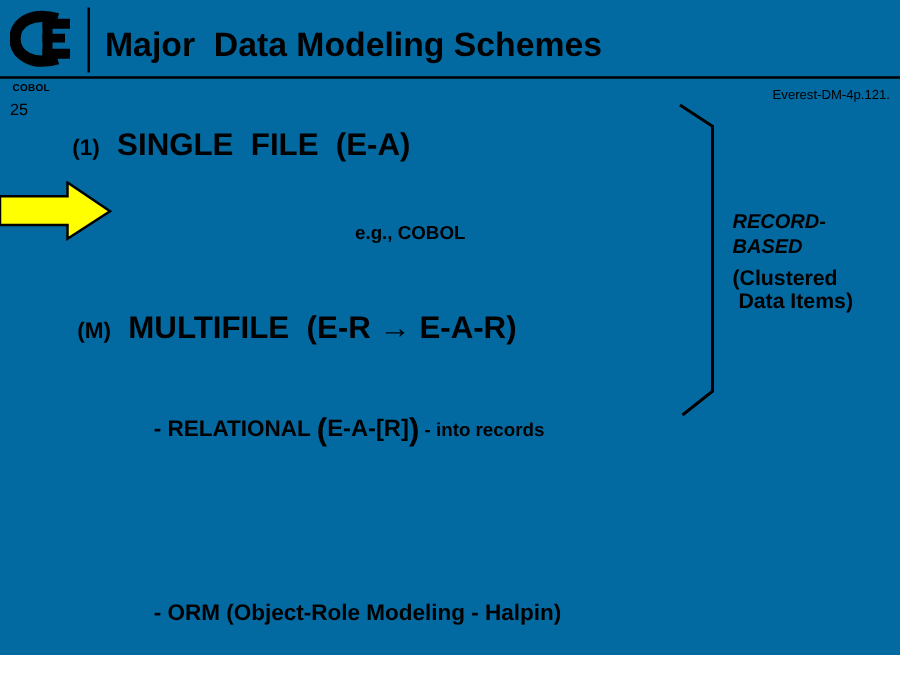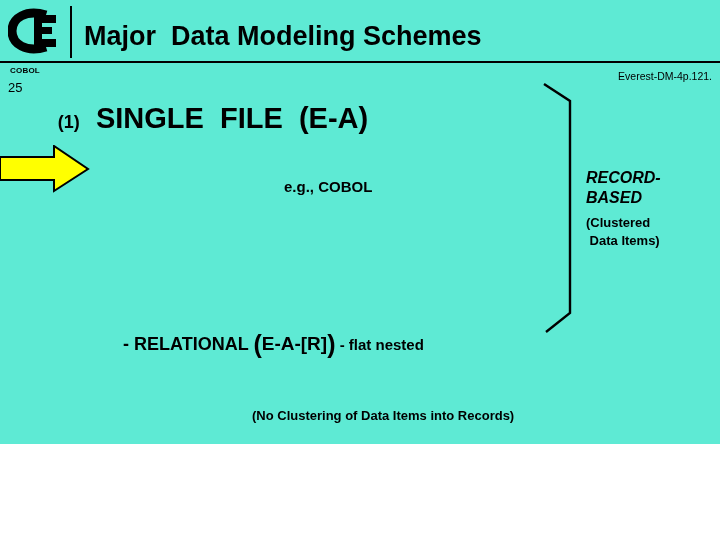--- a/index.html
+++ b/index.html
@@ -7,22 +7,22 @@
     padding: 0;
     background: #ffffff;
   }
   body {
     font-family: "Liberation Sans", sans-serif;
     color: #000000;
   }
   #slide {
     position: relative;
     width: 720px;
-    height: 444px;
-    background: #5eead4;
+    height: 524px;
+    background: #0369a1;
     overflow: hidden;
   }
 
   
   .logo-box {
     position: absolute;
     left: 8px;
     top: 6px;
     width: 62px;
     height: 52px;
@@ -78,21 +78,21 @@
   
   .heading {
     position: absolute;
     white-space: pre;
     font-weight: bold;
   }
   .heading .tag {
     font-size: 18px;
   }
   .heading .main {
-    font-size: 29px;
+    font-size: 25px;
   }
   .bullet {
     position: absolute;
     white-space: pre;
     font-weight: bold;
     font-size: 18px;
   }
   .bullet .small {
     font-size: 15px;
   }
@@ -116,21 +116,21 @@
     white-space: pre;
     font-weight: bold;
     font-style: italic;
     font-size: 16px;
     line-height: 19px;
   }
   .ann-sub {
     position: absolute;
     white-space: pre;
     font-weight: bold;
-    font-size: 13px;
+    font-size: 17px;
     line-height: 16px;
   }
 
   
   .arrow-shape {
     position: absolute;
     left: 0px;
     top: 145px;
   }
   .brace-shape {
@@ -177,29 +177,34 @@
   </div>
 
   <div class="heading" style="left:40px; top:84px;">
     <span class="tag">(1)</span><span class="main">  </span><span class="main">SINGLE  FILE  (E-A)</span>
   </div>
 
 
 
   <div class="note" style="left:284px; top:178px; font-size:15px;">e.g., COBOL</div>
 
+  <div class="heading" style="left:44px; top:230px;">
+    <span class="tag">(M)</span><span class="main">  </span><span class="main">MULTIFILE  (E-R → E-A-R)</span>
+  </div>
 
 
   <div class="bullet" style="left:103px; top:309px;">
-    <span>-</span><span> </span><span>RELATIONAL</span><span> </span><span class="bigparen">(</span><span class="midparen">E-A-[R]</span><span class="bigparen">)</span><span class="small"> - flat nested</span>
-  </div>
-
-
-  <div class="note" style="left:252px; top:408px;">(No Clustering of Data Items into Records)</div>
-
-
+    <span>-</span><span> </span><span>RELATIONAL</span><span> </span><span class="bigparen">(</span><span class="midparen">E-A-[R]</span><span class="bigparen">)</span><span class="small"> - into records</span>
+  </div>
+
+
+
+
+  <div class="bullet" style="left:103px; top:459px;">
+    <span>-</span><span> </span><span>ORM (Object-Role Modeling - Halpin)</span>
+  </div>
 
   <div class="ann-emph" style="left:586px; top:168px;">RECORD-</div>
   <div class="ann-emph" style="left:586px; top:188px;">BASED</div>
   <div class="ann-sub" style="left:586px; top:215px;">(Clustered</div>
   <div class="ann-sub" style="left:586px; top:233px;"> Data Items)</div>
 
 </div>
 
 </body></html>

